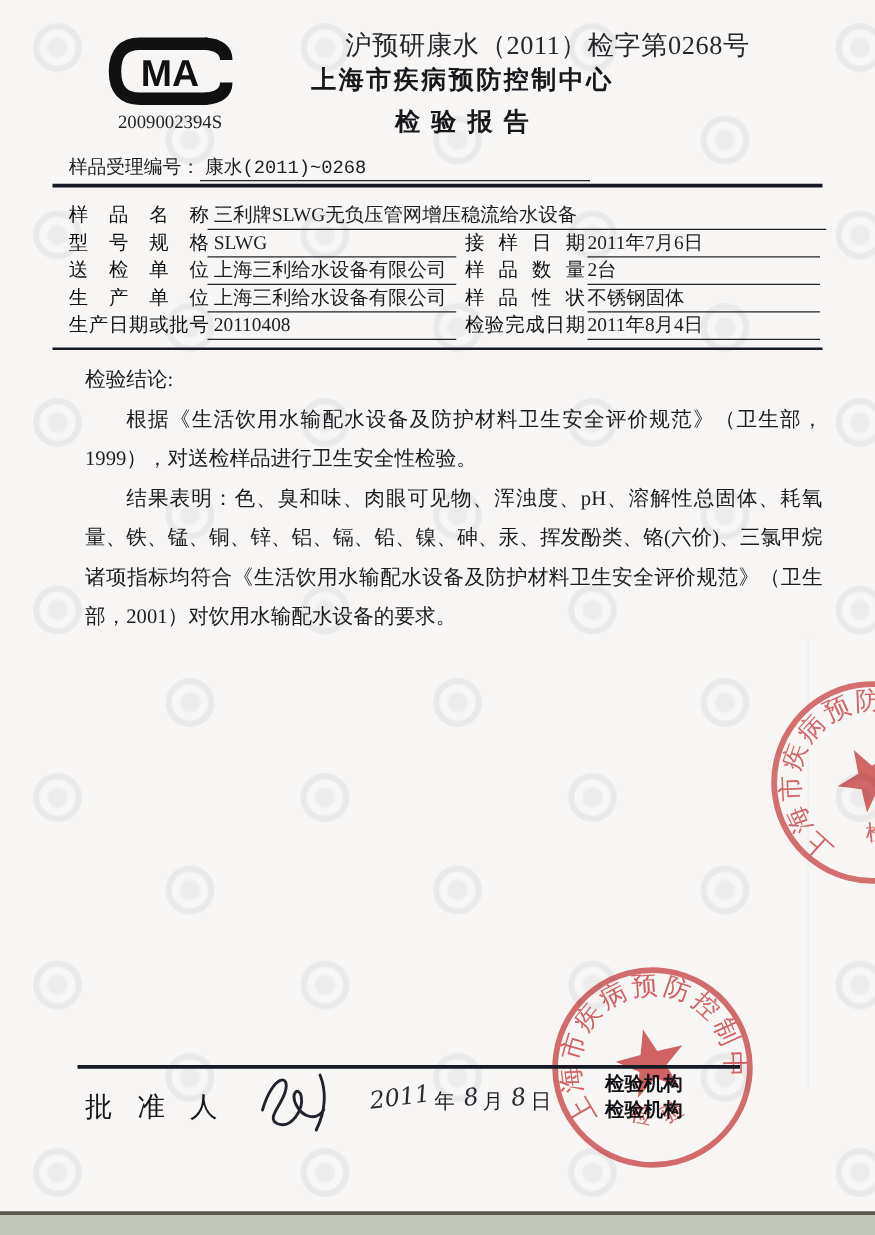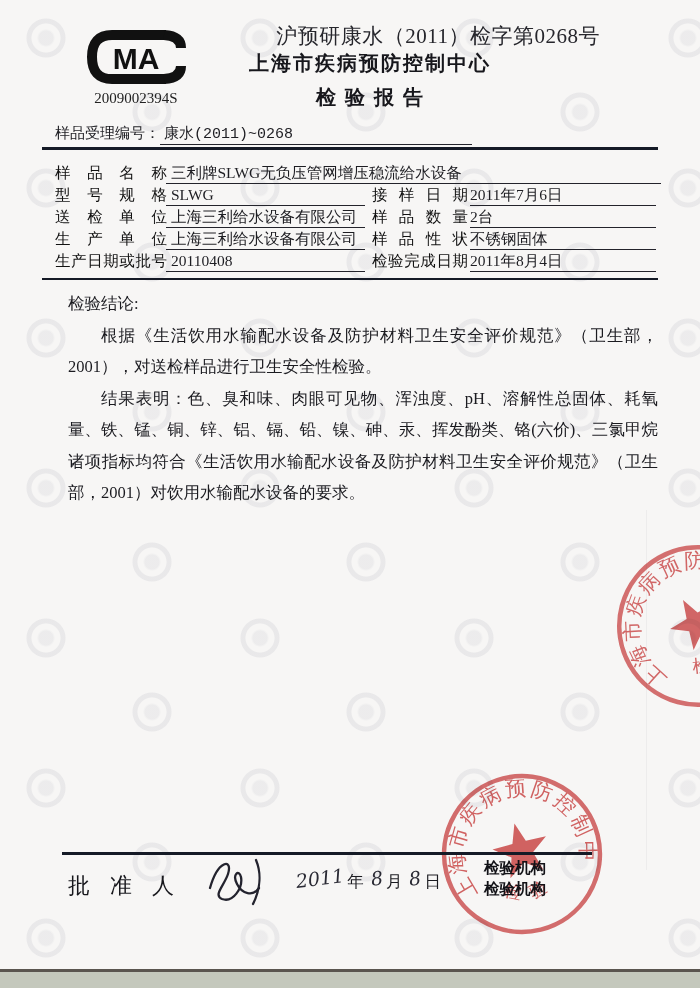--- a/index.html
+++ b/index.html
@@ -110,21 +110,21 @@
     <span class="tlabel justify">生产日期或批号</span>
     <span class="tvalue narrow">20110408</span>
     <span class="trlabel justify">检验完成日期</span>
     <span class="trvalue">2011年8月4日</span>
   </div>
 
   <div class="abs rule rule-section"></div>
 
   <div class="abs conclusion">
     <p class="heading">检验结论:</p>
-    <p>根据《生活饮用水输配水设备及防护材料卫生安全评价规范》（卫生部，2001），对送检样品进行卫生安全性检验。</p>
+    <p>根据《生活饮用水输配水设备及防护材料卫生安全评价规范》（卫生部，1999），对送检样品进行卫生安全性检验。</p>
     <p>结果表明：色、臭和味、肉眼可见物、浑浊度、pH、溶解性总固体、耗氧量、铁、锰、铜、锌、铝、镉、铅、镍、砷、汞、挥发酚类、铬(六价)、三氯甲烷诸项指标均符合《生活饮用水输配水设备及防护材料卫生安全评价规范》（卫生部，2001）对饮用水输配水设备的要求。</p>
   </div>
 
   <svg class="abs stamp stamp-side" width="176" height="176" viewBox="0 0 170 170">
     <circle cx="85" cy="85" r="76" fill="none" stroke="#d15050" stroke-width="4.5" opacity="0.8"></circle>
     <defs>
       <path id="sideArcTop" d="M 38.5 118.5 A 57 57 0 1 1 131.5 118.5" fill="none"></path>
       <path id="sideArcBot" d="M 54.5 116.5 A 43 43 0 0 0 115.5 116.5" fill="none"></path>
     </defs>
     <text font-size="20" letter-spacing="2.5" fill="#d15050" fill-opacity="0.85">

